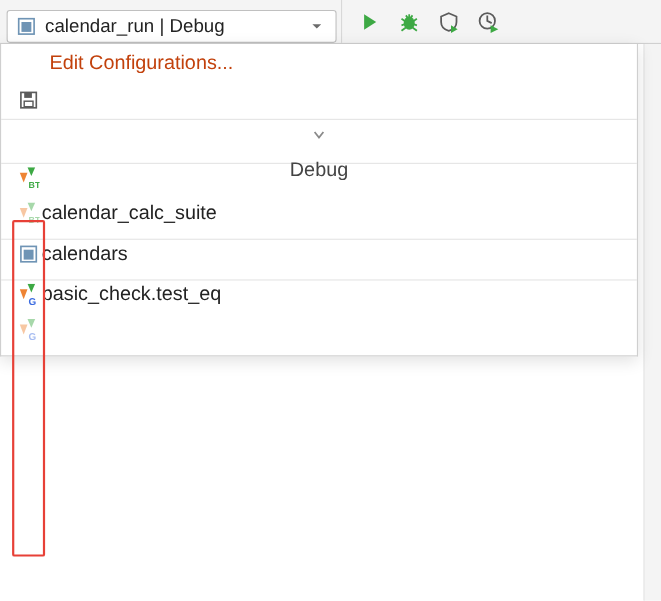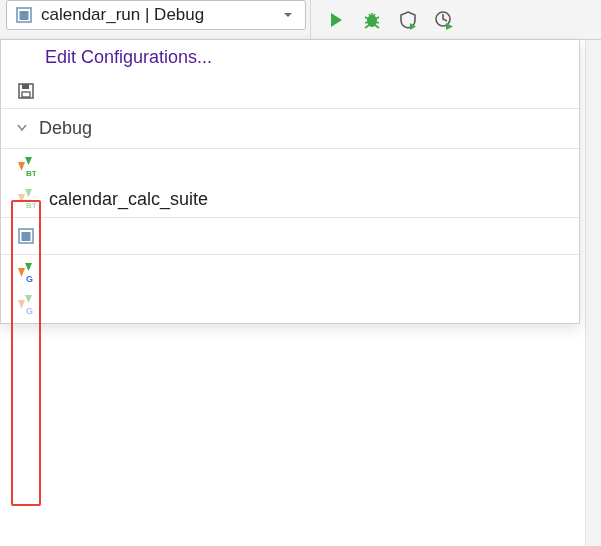--- a/index.html
+++ b/index.html
@@ -6,21 +6,21 @@
   body {
     font-family: -apple-system, "Helvetica Neue", Arial, sans-serif;
     font-size: 16px;
     background: #fff;
     width: 601px;
     height: 546px;
     overflow: hidden;
   }
   .toolbar {
     display: flex;
-    align-items: flex-start;
+    align-items: flex-end;
     height: 40px;
     border-bottom: 1px solid #d0d0d0;
     background: #f4f4f4;
     padding: 0 6px;
     gap: 4px;
   }
   .run-config-selector {
     display: flex;
     align-items: center;
     background: #fff;
@@ -50,46 +50,47 @@
     border: 1px solid #cfcfcf;
     border-top: none;
     box-shadow: 0 4px 14px rgba(0,0,0,0.12);
   }
   .menu-item {
     display: flex;
     align-items: center;
     height: 34px;
     padding: 0 10px 0 14px;
     font-size: 18px;
-    color: #4c1d95;
+    color: #c2410c;
     gap: 8px;
   }
   .menu-item .icon-slot { width: 22px; height: 22px; display:flex; align-items:center; justify-content:center; flex-shrink:0;}
   .section-header {
     display: flex;
     align-items: center;
     height: 40px;
     padding: 4px 14px;
     font-size: 18px;
     color: #444;
     gap: 10px;
     border-top: 1px solid #e4e4e4;
+    flex-direction: column;
   }
   .config-list {
     border-top: 1px solid #e4e4e4;
     padding: 2px 0;
   }
   .config-row {
     display: flex;
-    align-items: center;
+    align-items: flex-start;
     height: 32px;
     padding: 0 10px 0 14px;
     font-size: 18px;
     color: #222;
-    gap: 12px;
+    gap: 1px;
   }
   .config-row .icon-slot { width: 22px; height: 22px; display:flex; align-items:center; justify-content:center; flex-shrink:0;}
   .highlight-box {
     position: absolute;
     left: 11px;
     top: 200px;
     width: 30px;
     height: 306px;
     border: 2px solid #e74037;
     border-radius: 2px;
@@ -201,32 +202,34 @@
   </div>
 
   <div class="config-list">
     <div class="config-row">
       <span class="icon-slot">
         <svg width="18" height="18" viewBox="0 0 18 18">
             <rect x="2" y="2" width="14" height="14" fill="none" stroke="#6f94b5" stroke-width="1.5"></rect>
             <rect x="4.5" y="5" width="9" height="9" fill="#6f94b5"></rect>
           </svg>
       </span>
+      <span>calendars</span>
     </div>
   </div>
 
   <div class="config-list">
     <div class="config-row">
       <span class="icon-slot">
         <svg width="20" height="20" viewBox="0 0 20 20">
             <path d="M2 5 L9 5 L5.5 14 Z" fill="#ee8434"></path>
             <path d="M9 0 L16 0 L12.5 8 Z" fill="#3da944"></path>
             <text x="10" y="19" font-size="9" font-weight="700" fill="#3b6be0">G</text>
           </svg>
       </span>
+      <span>basic_check.test_eq</span>
     </div>
     <div class="config-row">
       <span class="icon-slot" style="opacity:.45">
         <svg width="20" height="20" viewBox="0 0 20 20">
             <path d="M2 5 L9 5 L5.5 14 Z" fill="#ee8434"></path>
             <path d="M9 0 L16 0 L12.5 8 Z" fill="#3da944"></path>
             <text x="10" y="19" font-size="9" font-weight="700" fill="#3b6be0">G</text>
           </svg>
       </span>
     </div>

